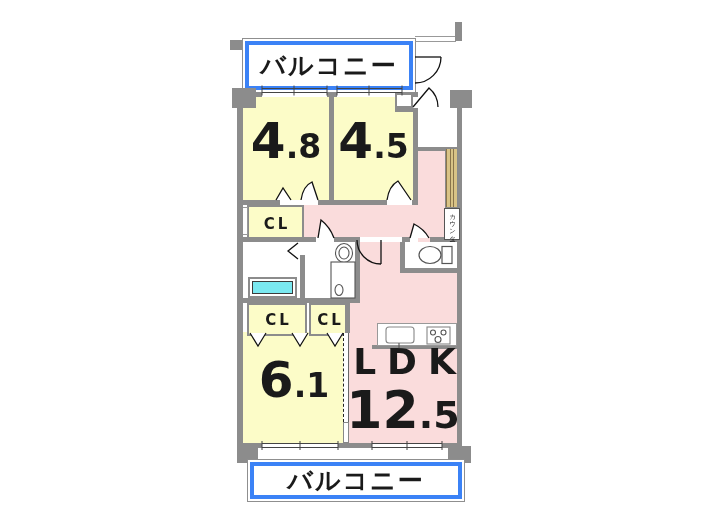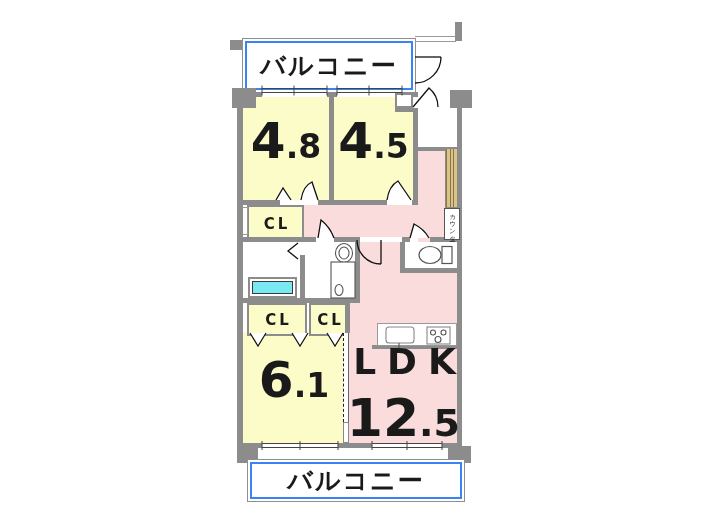--- a/index.html
+++ b/index.html
@@ -5,21 +5,21 @@
   html,body{margin:0;padding:0;background:#fff;}
   #stage{position:relative;width:705px;height:525px;background:#fff;overflow:hidden;
          font-family:"DejaVu Sans","Liberation Sans",sans-serif;color:#1a1a1a;}
   .abs{position:absolute;}
   .wall{position:absolute;background:var(--wall);}
   .pillar{position:absolute;background:var(--wall);}
   .yellow{background:var(--yellow);}
   .pink{background:var(--pink);}
   .white{background:#fff;}
   .balcony{position:absolute;background:#fff;border:1px solid #8f8f8f;}
-  .balcony .inner{position:absolute;inset:2px;border:2px solid #3b82f6;
+  .balcony .inner{position:absolute;inset:2px;border:4px solid #3b82f6;
     display:flex;align-items:center;justify-content:center;
     font-size:25px;font-weight:600;letter-spacing:2px;white-space:nowrap;}
   .cl{position:absolute;border:2px solid var(--wall);background:var(--yellow);
     display:flex;align-items:center;justify-content:center;
     font-size:15px;font-weight:bold;letter-spacing:3px;text-indent:3px;}
   .size-label{position:absolute;display:flex;align-items:baseline;justify-content:center;
     font-weight:bold;line-height:1;}
   .size-main{font-size:50px;}
   .size-frac{font-size:33px;}
   .ldk-name{position:absolute;display:flex;align-items:center;justify-content:center;
@@ -205,18 +205,18 @@
   </div>
   <div class="size-label" style="left:334px;top:116px;width:79px;">
     <span class="size-main">4</span>
       <span class="size-frac">.5</span>
   </div>
   <div class="size-label" style="left:243px;top:355px;width:102px;">
     <span class="size-main">6</span>
       <span class="size-frac">.1</span>
   </div>
   <div class="ldk-name" style="left:352px;top:346px;width:105px;height:30px;">LDK</div>
-  <div class="size-label ldk-size" style="left:346px;top:392px;width:114px;justify-content:flex-end;">
+  <div class="size-label ldk-size" style="left:346px;top:384px;width:114px;">
     <span class="size-main">12</span>
       <span class="size-frac">.5</span>
   </div>
 
 </div>
 
 </body></html>

